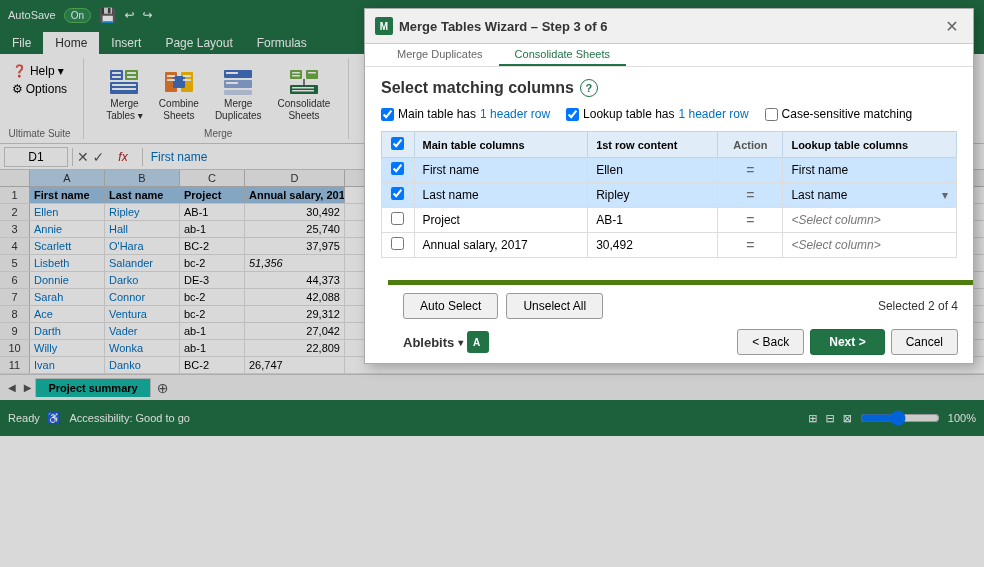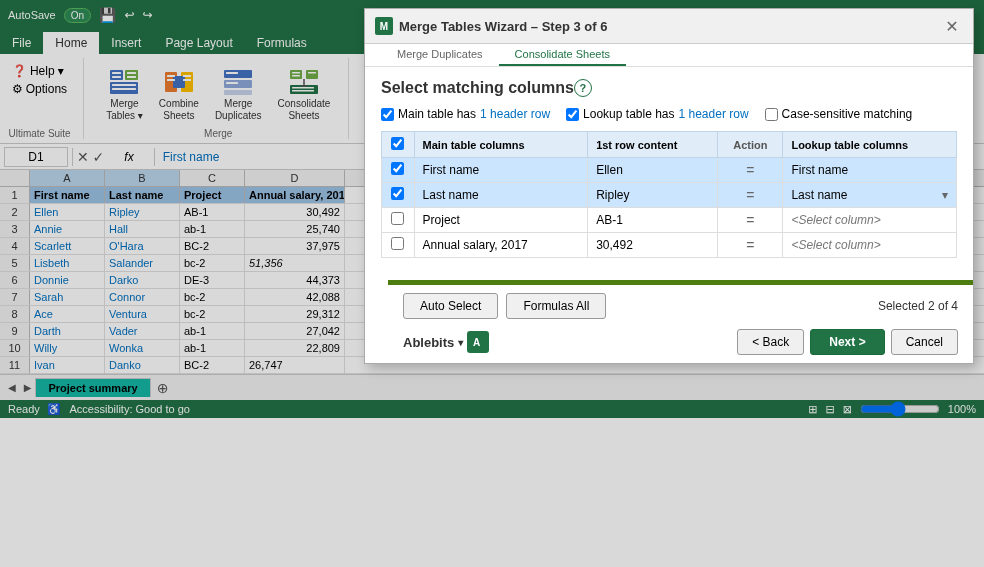--- a/index.html
+++ b/index.html
@@ -32,21 +32,21 @@
     .help-btn { display: flex; align-items: center; gap: 3px; padding: 2px 4px; cursor: pointer; font-size: 12px; }
     .options-btn { display: flex; align-items: center; gap: 3px; padding: 2px 4px; cursor: pointer; font-size: 12px; }
     .left-panel { display: flex; flex-direction: column; }
 
     
     .formula-bar { display: flex; align-items: center; height: 26px; border-bottom: 1px solid #ccc; padding: 0 4px; gap: 4px; background: #fff; }
     .name-box { width: 64px; border: 1px solid #ccc; padding: 2px 4px; font-size: 12px; text-align: center; color: #000; }
     .formula-divider { width: 1px; height: 18px; background: #ccc; }
     .formula-icons { display: flex; gap: 4px; align-items: center; color: #555; font-size: 14px; }
     .formula-input { flex: 1; border: none; outline: none; font-size: 12px; padding: 2px 4px; color: #0070c0; }
-    .fx-label { color: #000000; font-size: 12px; font-style: italic; margin: 0 16px; }
+    .fx-label { color: #b91c1c; font-size: 12px; font-style: italic; margin: 0 10px; }
 
     
     .spreadsheet { background: #fff; }
     .col-header-row { display: flex; background: #f2f2f2; border-bottom: 1px solid #bbb; }
     .row-num-header { width: 30px; min-width: 30px; border-right: 1px solid #bbb; }
     .col-header { border-right: 1px solid #bbb; text-align: center; font-size: 11px; color: #333; padding: 2px 0; font-weight: normal; }
     .data-row { display: flex; border-bottom: 1px solid #e0e0e0; }
     .row-num { width: 30px; min-width: 30px; background: #f2f2f2; border-right: 1px solid #bbb; text-align: center; font-size: 11px; color: #333; padding: 2px 0; }
     .cell { border-right: 1px solid #e0e0e0; padding: 2px 4px; font-size: 11px; overflow: hidden; white-space: nowrap; }
     .cell.header-cell { background: #9dc3e6; font-weight: bold; color: #000; border-right: 1px solid #bbb; }
@@ -55,38 +55,38 @@
     .cell-c { width: 65px; }
     .cell-d { width: 100px; }
 
     
     .tab-bar { height: 26px; display: flex; align-items: center; background: #f2f2f2; border-top: 1px solid #ccc; padding: 0 4px; }
     .sheet-tab { padding: 3px 12px; background: #fff; border: 1px solid #ccc; border-bottom: none; font-size: 11px; cursor: pointer; margin-right: 2px; }
     .sheet-tab.active { background: #14b8a6; font-weight: bold; }
     .tab-nav { font-size: 10px; color: #555; padding: 0 4px; cursor: pointer; }
 
     
-    .status-bar { height: 18px; background: #217346; display: flex; align-items: center; padding: 0 8px; color: white; font-size: 11px; justify-content: space-between; }
+    .status-bar { height: 36px; background: #217346; display: flex; align-items: center; padding: 0 8px; color: white; font-size: 11px; justify-content: space-between; }
     .status-right { display: flex; align-items: center; gap: 8px; }
 
     
     .dialog-overlay { position: absolute; top: 0; left: 0; width: 100%; height: 100%; background: rgba(0,0,0,0.15); }
     .dialog { position: absolute; top: 8px; right: 10px; width: 610px; background: #fff; border: 1px solid #aaa; box-shadow: 4px 4px 12px rgba(0,0,0,0.25); font-size: 12px; }
     .dialog-titlebar { background: #f0f0f0; border-bottom: 1px solid #ccc; display: flex; align-items: center; padding: 6px 10px; }
     .dialog-icon { width: 18px; height: 18px; background: #217346; border-radius: 2px; display: flex; align-items: center; justify-content: center; color: white; font-size: 10px; font-weight: bold; margin-right: 6px; }
     .dialog-title-text { flex: 1; font-size: 13px; font-weight: 600; color: #333; }
     .dialog-close { width: 22px; height: 22px; display: flex; align-items: center; justify-content: center; cursor: pointer; font-size: 16px; color: #666; border-radius: 3px; }
 
     .step-tabs { display: flex; padding: 0 16px; border-bottom: 1px solid #ddd; }
     .step-tab { padding: 4px 16px; font-size: 11px; color: #666; cursor: pointer; border-bottom: 2px solid transparent; }
     .step-tab.active { color: #217346; border-bottom: 2px solid #217346; }
 
     
     .dialog-body { padding: 12px 16px; }
-    .dialog-heading { font-size: 16px; font-weight: 600; color: #333; margin-bottom: 10px; display: flex; align-items: center; }
+    .dialog-heading { font-size: 16px; font-weight: 600; color: #333; margin-bottom: 10px; display: flex; align-items: center; gap: 6px; }
     .help-circle { width: 18px; height: 18px; border-radius: 50%; border: 1px solid #217346; color: #217346; display: flex; align-items: center; justify-content: center; font-size: 11px; cursor: pointer; }
 
     
     .checkbox-row { display: flex; align-items: center; gap: 16px; margin-bottom: 10px; font-size: 12px; }
     .check-item { display: flex; align-items: center; gap: 4px; }
     .check-item input[type=checkbox] { cursor: pointer; }
     .check-link { color: #0070c0; cursor: pointer; text-decoration: none; }
 
     
     .match-table { width: 100%; border-collapse: collapse; font-size: 12px; margin-bottom: 10px; }
@@ -450,21 +450,21 @@
             <td><span class="select-placeholder">&lt;Select column&gt;</span></td>
           </tr>
         </tbody>
       </table>
     </div>
 
     <div class="bottom-section">
       <div class="bottom-row">
         <div class="auto-btns">
           <button class="dialog-btn">Auto Select</button>
-          <button class="dialog-btn">Formulas All</button>
+          <button class="dialog-btn">Unselect All</button>
         </div>
         <span class="selected-count">Selected 2 of 4</span>
       </div>
 
       <div class="nav-row">
         <div class="ablebits-brand">
           <span>Ablebits</span>
           <span class="brand-arrow">▾</span>
           <div class="brand-icon">
             <svg width="16" height="16" viewBox="0 0 16 16">

